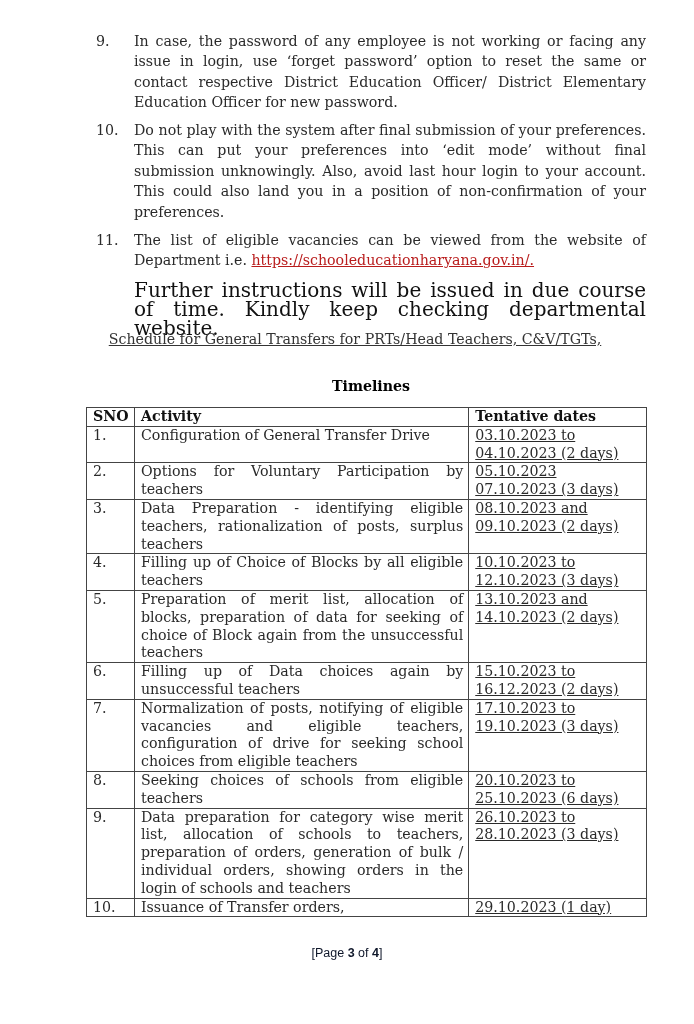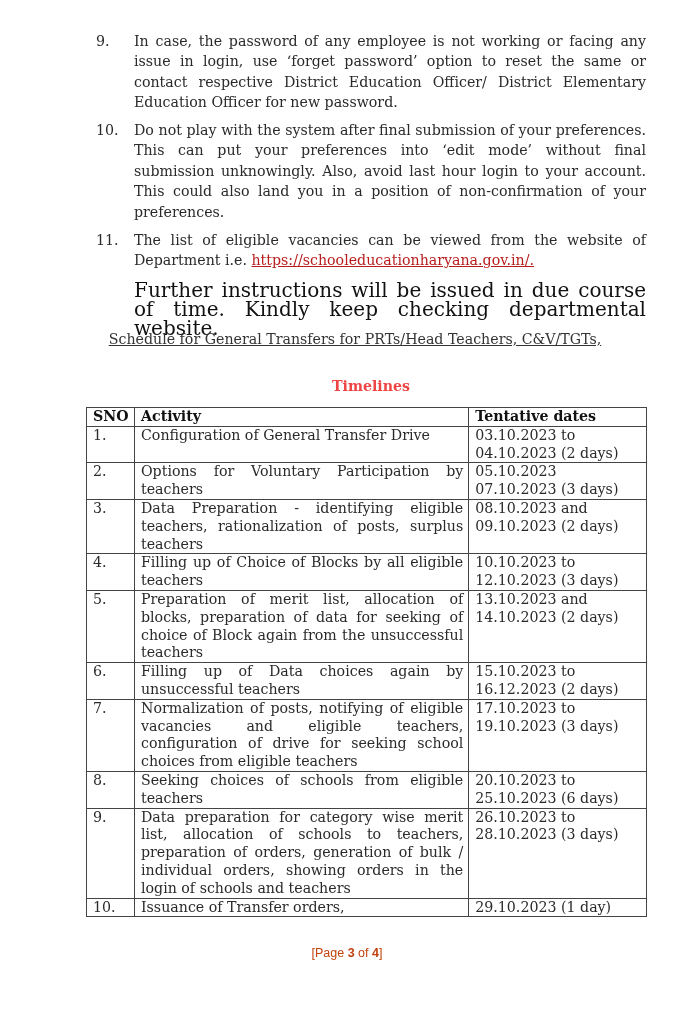--- a/index.html
+++ b/index.html
@@ -21,36 +21,36 @@
       position: absolute; left: 134px; width: 512px;
       font-size: 20px; line-height: 19px; font-weight: normal; color: #111;
       text-align: justify;
     }
     .schedule-title {
       position: absolute; left: 80px; width: 550px; text-align: center;
       font-size: 14.2px; line-height: 20px; text-decoration: underline; color: #333;
     }
     .timelines {
       position: absolute; left: 96px; width: 550px; text-align: center;
-      font-size: 14.2px; font-weight: bold; color: #ef4444;
+      font-size: 14.2px; font-weight: bold; color: #000000;
     }
     table.tl {
       position: absolute; left: 86px; top: 407px; width: 561px;
       border-collapse: collapse; font-size: 14.2px; line-height: 17.8px;
     }
     table.tl th, table.tl td {
       border: 1.4px solid #444; padding: 0 5px 0 6px; vertical-align: top; text-align: left;
     }
     table.tl th { font-weight: bold; color: #111; margin-top: 7px; }
     table.tl td.sno { width: 36px; }
     table.tl td.act { width: 323px; text-align: justify; }
-    table.tl td.dt { width: 166px; white-space: pre-line; }
+    table.tl td.dt { width: 166px; white-space: pre-line; text-decoration: underline; }
     .footer {
       position: absolute; top: 946px; left: 0; width: 694px; text-align: center;
-      font-family: "Liberation Sans", "DejaVu Sans", sans-serif; font-size: 12.5px; color: #c2410c;
+      font-family: "Liberation Sans", "DejaVu Sans", sans-serif; font-size: 12.5px; color: #0f172a;
     }
     .footer b { font-weight: bold; }
   </style>
 </head>
 <body>
 
 <div class="page">
 
   <div class="item" style="top:31px;">
     <span class="num">9.</span>

